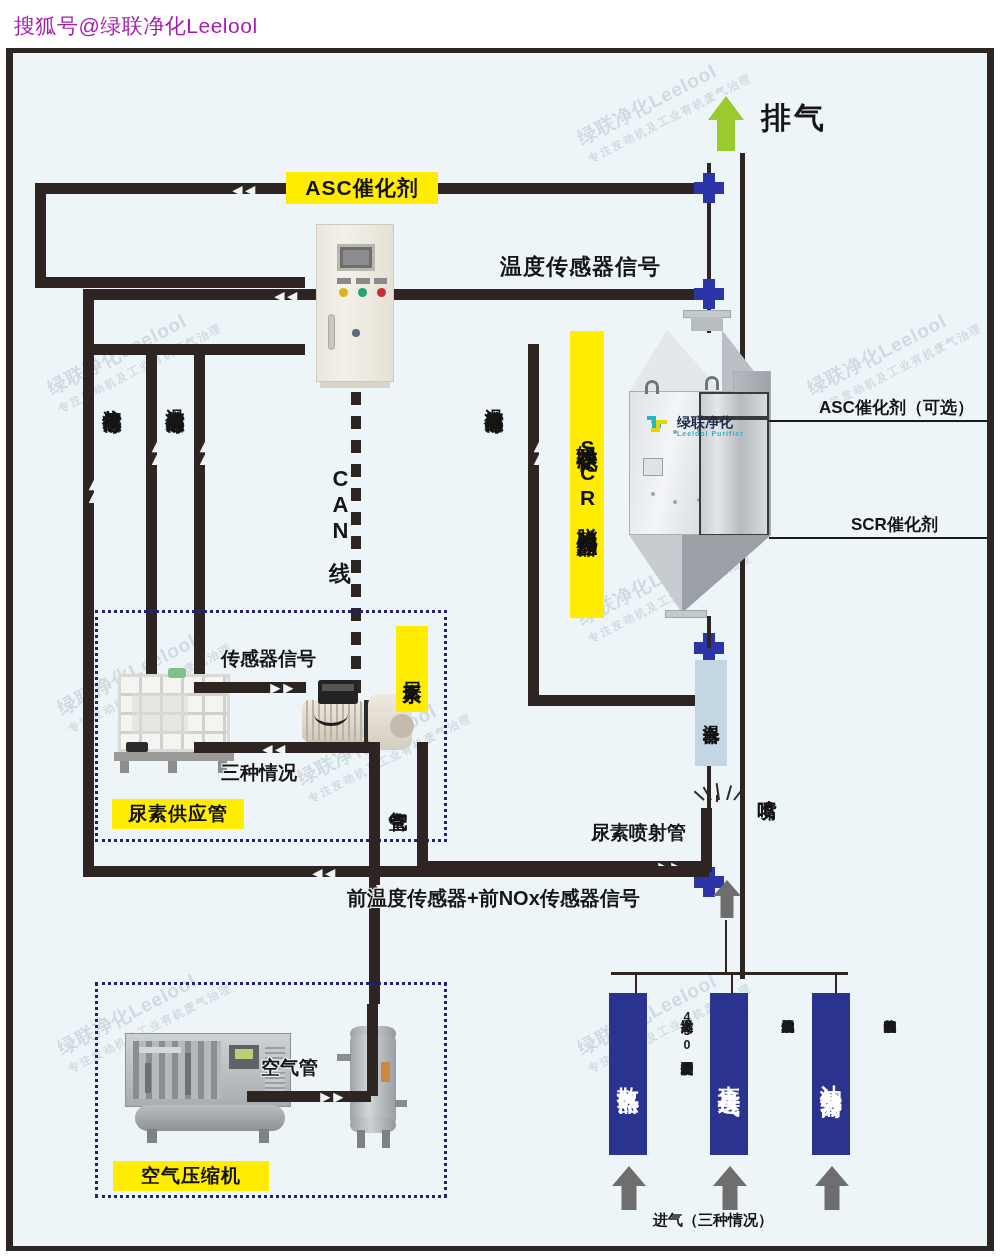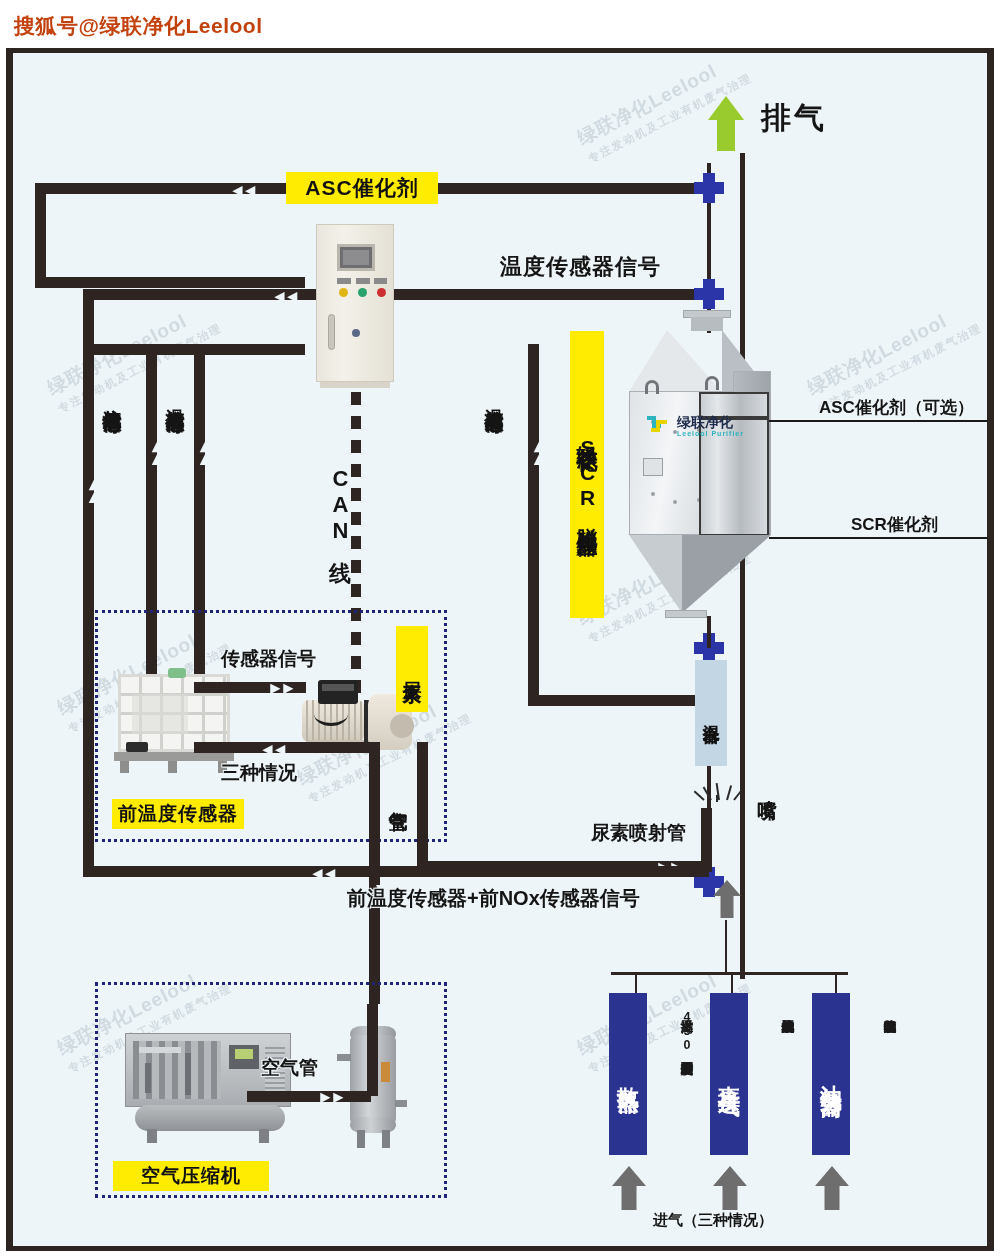--- a/index.html
+++ b/index.html
@@ -11,21 +11,21 @@
   }
   #stage { position:absolute; inset:0; }
 
   
   .header-band{
     position:absolute; left:0; top:0; width:1000px; height:48px;
     background:#ffffff; z-index:40;
   }
   .header-title{
     position:absolute; left:14px; top:12px;
-    font-size:21px; font-weight:700; color:#c2410c;
+    font-size:21px; font-weight:400; color:#a21caf;
     letter-spacing:.5px; white-space:nowrap;
   }
 
   
   .canvas{
     position:absolute; left:6px; top:48px; width:988px; height:1203px;
     background:#eef5f8;
     border-left:7px solid #2c2522;
     border-right:7px solid #2c2522;
     overflow:hidden;
@@ -363,21 +363,21 @@
         <div class="ibc-grid"></div>
       </div>
       <div class="ibc-inner" style="left:22px; top:26px; width:56px; height:40px; opacity:.6;"></div>
       <div class="ibc-cap" style="left:58px; top:0px; width:18px; height:10px;"></div>
       <div class="ibc-pallet" style="left:4px; top:84px; width:120px; height:9px;"></div>
       <div class="ibc-valve" style="left:16px; top:74px; width:22px; height:10px;"></div>
       <div class="ibc-foot" style="left:10px; top:93px; width:9px; height:12px;"></div>
       <div class="ibc-foot" style="left:108px; top:93px; width:9px; height:12px;"></div>
       <div class="ibc-foot" style="left:58px; top:93px; width:9px; height:12px;"></div>
     </div>
-    <div class="yellow" style="left:99px; top:751px; width:132px; height:30px; font-size:19px; letter-spacing:1px;">前温度传感器</div>
+    <div class="yellow" style="left:99px; top:751px; width:132px; height:30px; font-size:19px; letter-spacing:1px;">尿素供应管</div>
 
     <div class="equip" style="left:281px; top:630px; width:122px; height:86px;">
       <div class="pump-motor" style="left:8px; top:22px; width:62px; height:42px;">
           <div class="pump-fins"></div>
         </div>
       <div class="pump-box" style="left:24px; top:2px; width:40px; height:24px;">
           <i></i>
         </div>
       <div class="pump-band" style="left:70px; top:22px; width:6px; height:44px;"></div>
       <div class="pump-head" style="left:74px; top:16px; width:44px; height:56px;"></div>

